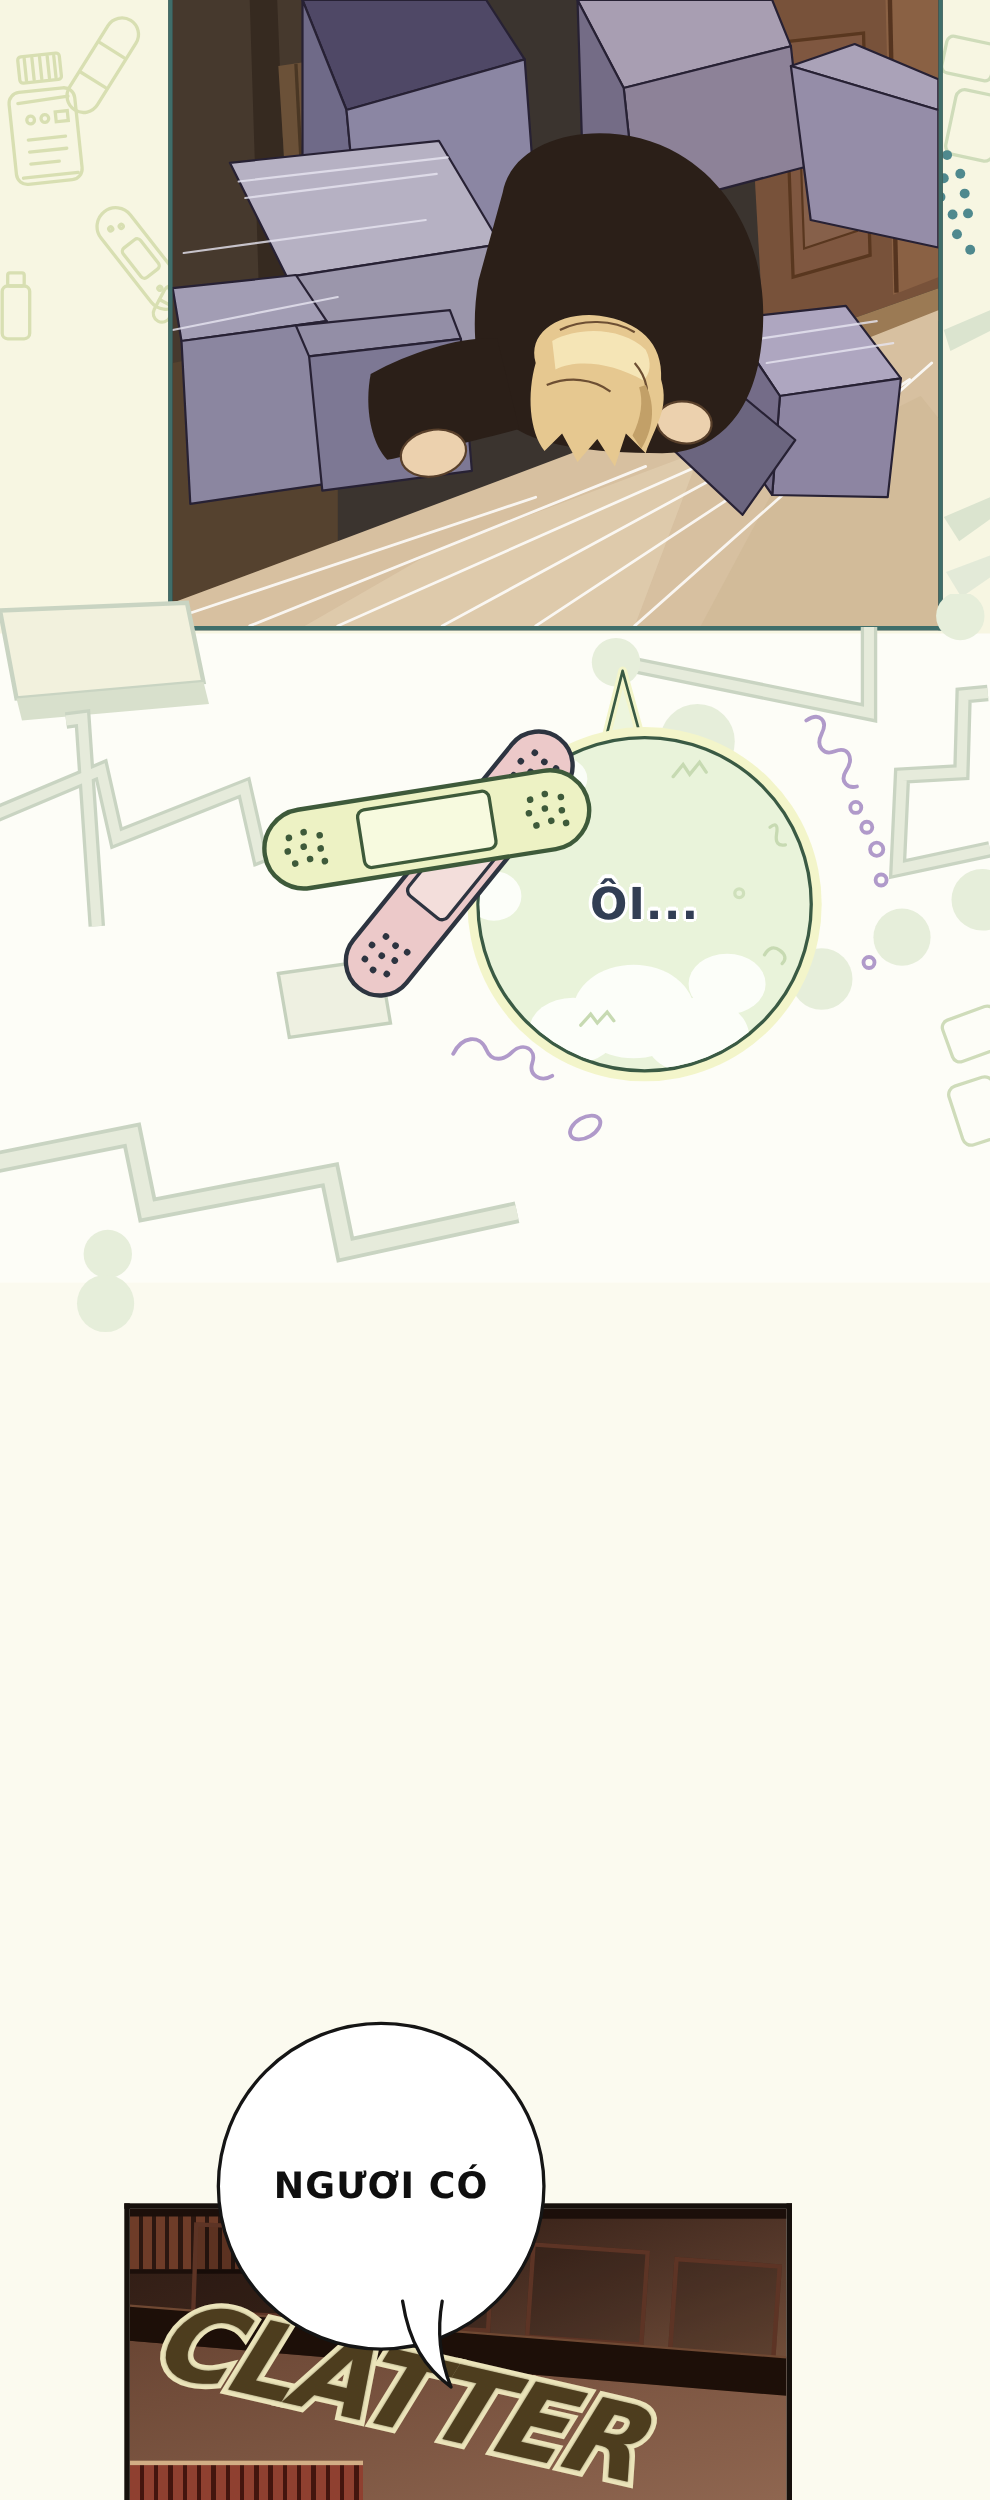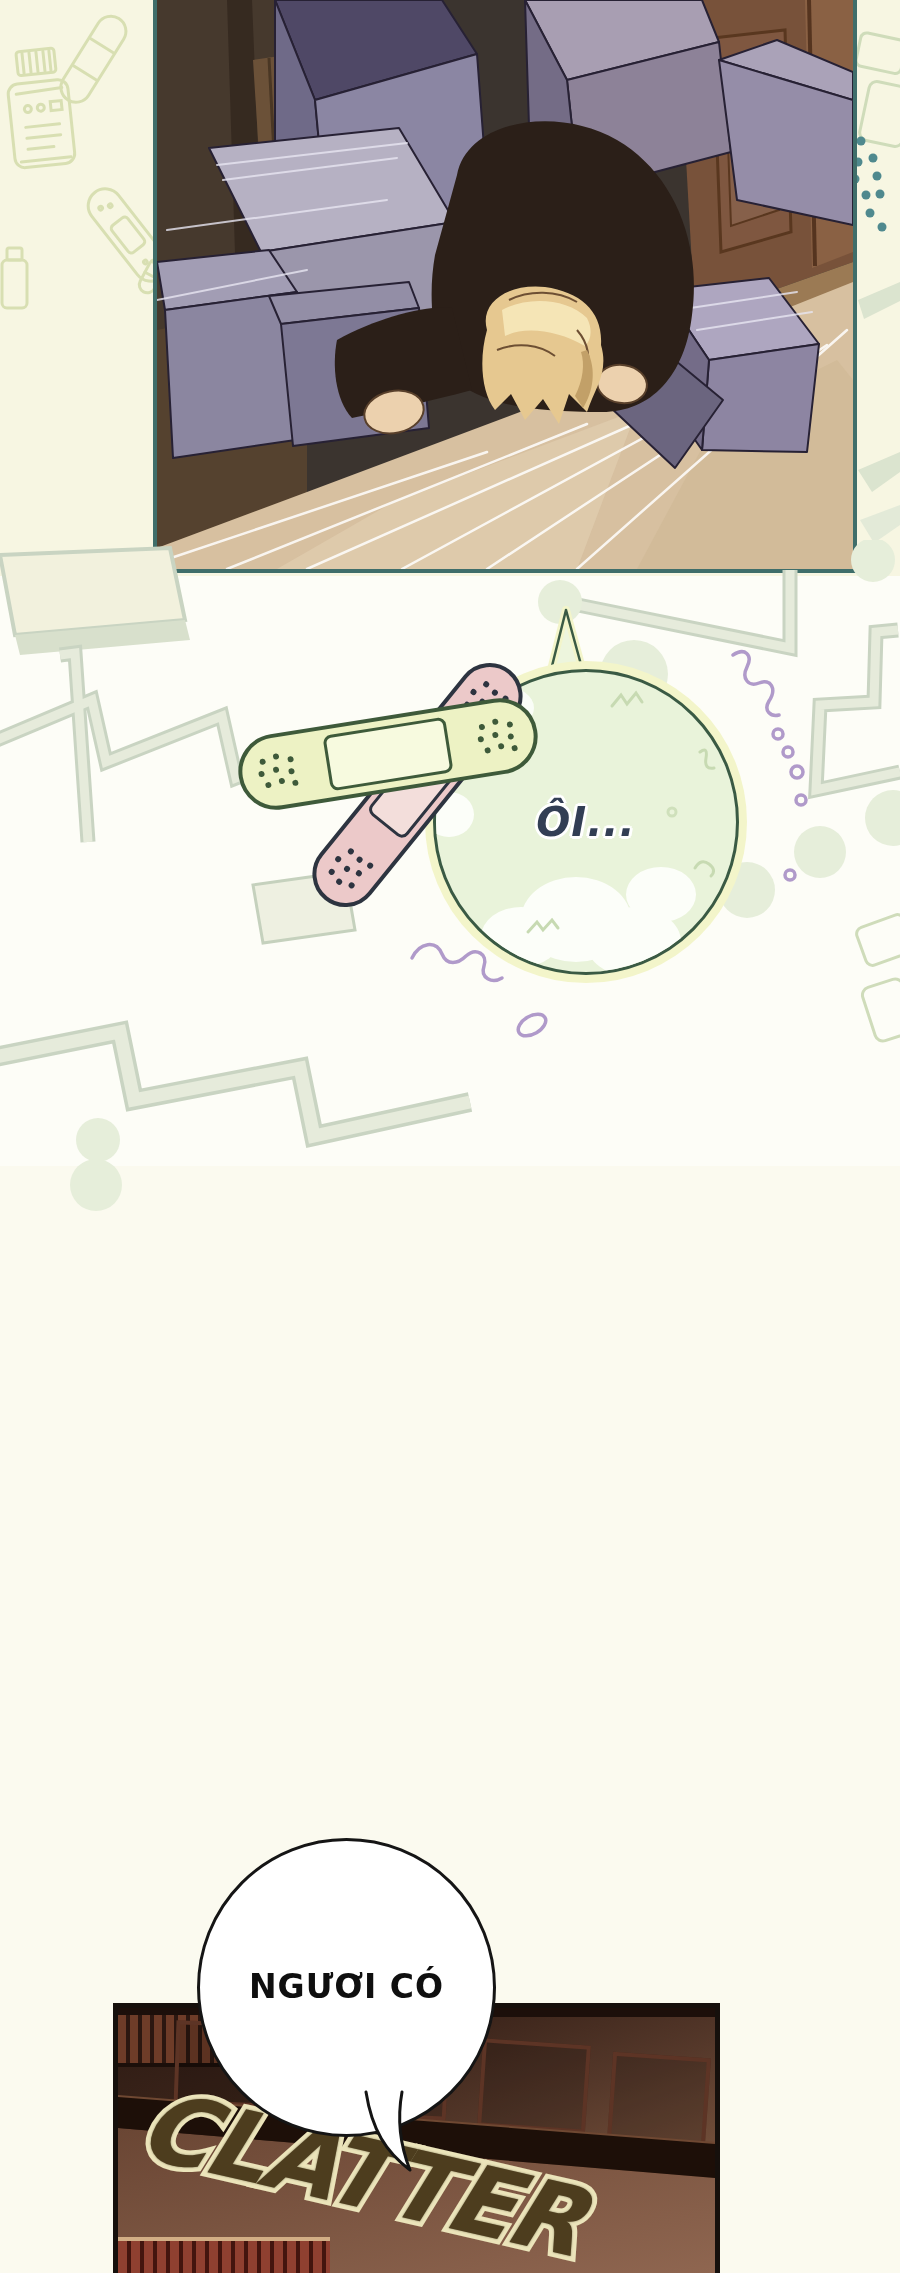--- a/index.html
+++ b/index.html
@@ -20,21 +20,21 @@
   #bandaid-yellow{left:237px;top:716px;width:302px;height:76px;background:var(--bandaid-yellow,#edf2c4);border:4px solid var(--bandaid-yellow-outline,#3e5a3a);z-index:7;transform:rotate(-9deg);}
   .pad{position:absolute;left:50%;top:50%;transform:translate(-50%,-50%);border-radius:8px;}
   #bandaid-yellow .pad{width:118px;height:50px;background:#f7fadf;border:3px solid var(--bandaid-yellow-outline,#3e5a3a);}
   #bandaid-pink .pad{width:100px;height:42px;background:#f3dedb;border:3px solid var(--bandaid-pink-outline,#2d3440);}
   .dots-left{position:absolute;left:14px;top:50%;transform:translateY(-50%);}
   .dots-right{position:absolute;right:14px;top:50%;transform:translateY(-50%);}
   
   #bubble-oi{left:433px;top:669px;width:306px;height:306px;border-radius:50%;background:var(--bubble-green-fill,#e9f3da);border:3px solid var(--bubble-green-outline,#3a5a44);box-shadow:0 0 0 8px var(--bubble-green-halo,#f3f5ca);box-sizing:border-box;z-index:5;overflow:hidden;}
   .cloud{position:absolute;background:#fcfef9;border-radius:50%;}
   #bubble-oi-text{position:absolute;left:50%;top:50%;transform:translate(-50%,-50%);font-size:40px;font-weight:bold;color:var(--bubble-text-navy,#323e54);letter-spacing:1px;white-space:nowrap;
-    text-shadow:-3px 0 0 #fff,3px 0 0 #fff,0 -3px 0 #fff,0 3px 0 #fff,-2px -2px 0 #fff,2px -2px 0 #fff,-2px 2px 0 #fff,2px 2px 0 #fff;font-style:italic;}
+    text-shadow:-3px 0 0 #fff,3px 0 0 #fff,0 -3px 0 #fff,0 3px 0 #fff,-2px -2px 0 #fff,2px -2px 0 #fff,-2px 2px 0 #fff,2px 2px 0 #fff;}
   #tail-oi{left:538px;top:602px;z-index:4;}
   
   #bubble-question{left:197px;top:1838px;width:299px;height:299px;border-radius:50%;background:var(--bubble-white-fill,#fff);border:3px solid var(--bubble-white-outline,#151515);box-sizing:border-box;z-index:5;display:flex;flex-direction:column;align-items:center;justify-content:center;}
   #bubble-question .line{font-size:33px;font-weight:bold;color:var(--bubble-white-text,#0f0f0f);letter-spacing:1px;line-height:1.18;white-space:nowrap;}
   #tail-question{left:352px;top:2090px;z-index:6;}
   
   #panel-bottom{left:113px;top:2003px;width:607px;height:270px;border:5px solid var(--panel-border-black,#16100c);border-bottom:none;box-sizing:border-box;overflow:hidden;z-index:2;
     background:linear-gradient(160deg,#2c1a13 0%,#3b241a 28%,#55382a 52%,#6f4c38 72%,#8a614a 100%);}
   #pb-molding-top{left:0;top:0;width:100%;height:9px;background:#1c0f0a;}
   #pb-rail{left:0;top:7px;width:116px;height:48px;background:repeating-linear-gradient(90deg,#6e3c28 0 8px,#2c1710 8px 12px);border-bottom:4px solid #1c0f0a;}

